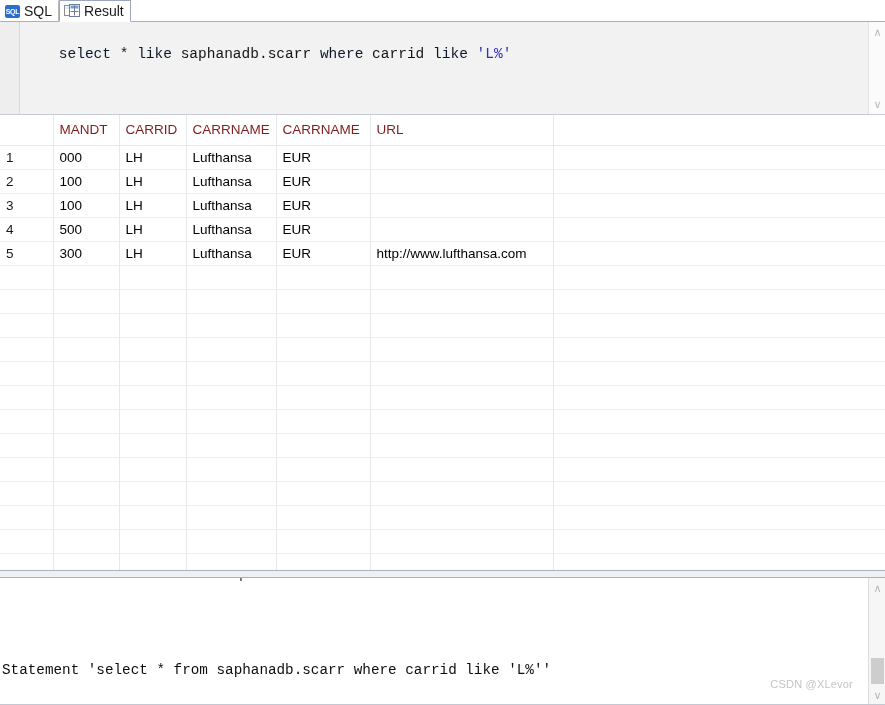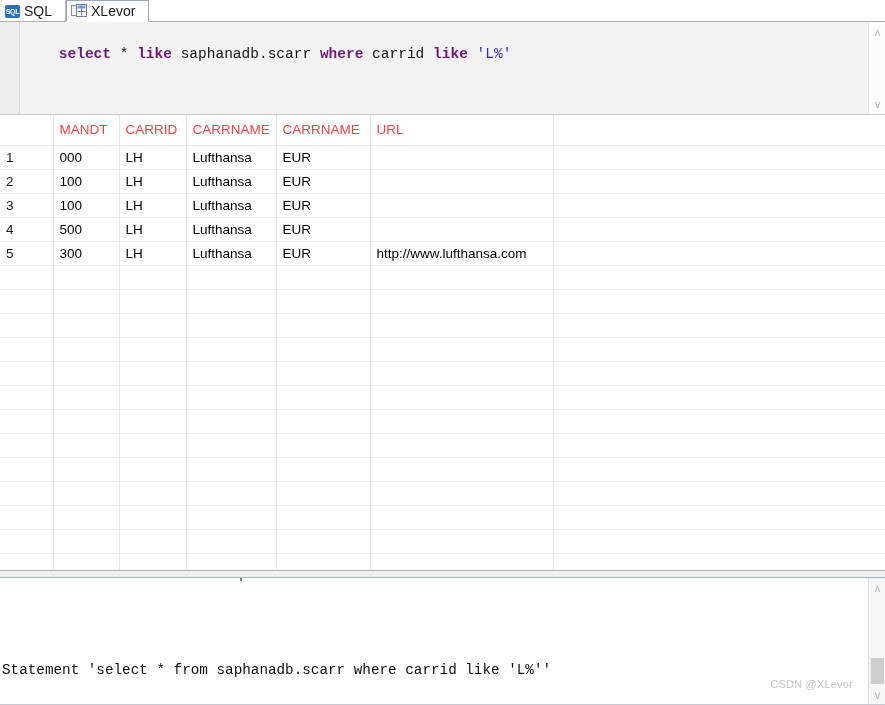--- a/index.html
+++ b/index.html
@@ -26,21 +26,21 @@
     border-bottom: 1px solid #b0b0b0;
     display: flex;
     align-items: flex-end;
     box-sizing: border-box;
   }
   .tab {
     display: flex;
     align-items: center;
     gap: 4px;
     height: 21px;
-    padding: 0 13px 0 4px;
+    padding: 0 6px 0 4px;
     box-sizing: border-box;
     font-size: 14px;
     color: #1a1a1a;
     background: #ffffff;
     border: 1px solid transparent;
     border-bottom: none;
     cursor: default;
     white-space: nowrap;
   }
   .tab.inactive {
@@ -97,21 +97,21 @@
   }
   .editor-code {
     position: absolute;
     left: 24px; top: 5px;
     font-family: "Liberation Mono", monospace;
     font-size: 14.5px;
     line-height: 18px;
     white-space: pre;
     color: #101010;
   }
-  .kw   { color: #701a75; font-weight: bold; }
+  .kw   { color: #0f172a; font-weight: normal; }
   .lit  { color: #2f2fc4; }
   .plain{ color: #141414; }
 
   
   .vscroll {
     position: absolute;
     top: 0;
     width: 17px;
     background: #ffffff;
     border-left: 1px solid #e3e3e3;
@@ -160,21 +160,21 @@
     font-weight: normal;
     vertical-align: middle;
     white-space: nowrap;
     overflow: hidden;
     box-sizing: border-box;
     background: #ffffff;
   }
   table.grid thead th {
     height: 30px;
     border-bottom: 1px solid #e4e7ec;
-    color: #ef4444;
+    color: #7f1d1d;
   }
   table.grid td.rownum, table.grid th.rownum {
     color: #1a1a1a;
   }
   table.grid td.filler, table.grid th.filler {
     border-right: none;
   }
   .col-rownum  { width: 53px; }
   .col-mandt   { width: 66px; }
   .col-carrid  { width: 67px; }
@@ -259,21 +259,21 @@
     <span class="icon-grid">
       <svg width="16" height="14" viewBox="0 0 16 14" xmlns="http://www.w3.org/2000/svg">
         <rect x="0.5" y="1.5" width="6" height="10" fill="#ffffff" stroke="#8d8d8d"></rect>
         <rect x="1.5" y="2.5" width="4" height="2.5" fill="#dfe7f2"></rect>
         <rect x="5.5" y="0.5" width="10" height="12" fill="#ffffff" stroke="#6f7f99"></rect>
         <rect x="6.5" y="1.5" width="8" height="3" fill="#6d9fe0"></rect>
         <line x1="10.5" y1="1.5" x2="10.5" y2="11.5" stroke="#6f7f99" stroke-width="1"></line>
         <line x1="6.5" y1="7.5" x2="14.5" y2="7.5" stroke="#6f7f99" stroke-width="1"></line>
       </svg>
     </span>
-    <span class="tab-label">XLevor</span>
+    <span class="tab-label">Result</span>
   </div>
 
 </div>
 
 <div class="editor">
   <div class="editor-gutter"></div>
 
   <div class="editor-code">
     <span class="kw">select</span><span class="plain"> * </span><span class="kw">like</span><span class="plain"> saphanadb.scarr </span><span class="kw">where</span><span class="plain"> carrid </span><span class="kw">like</span><span class="plain"> </span><span class="lit">'L%'</span>
   </div>

